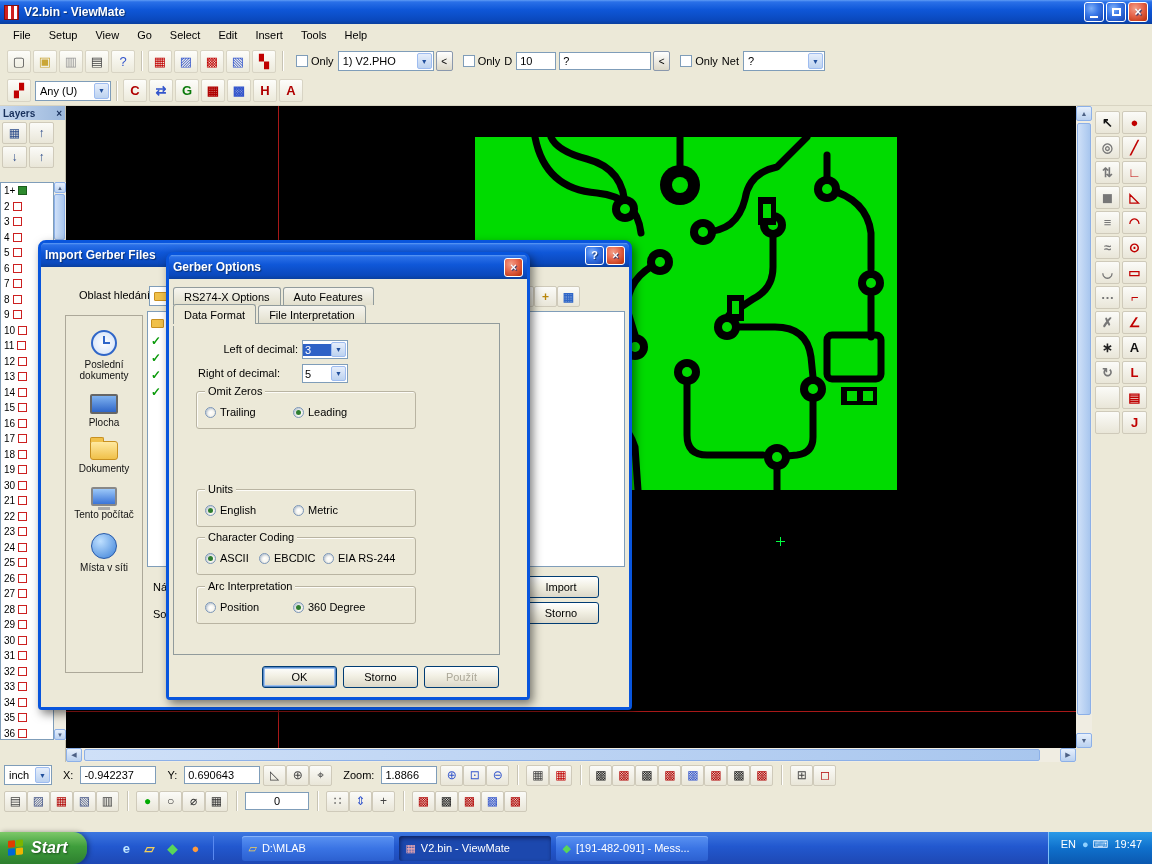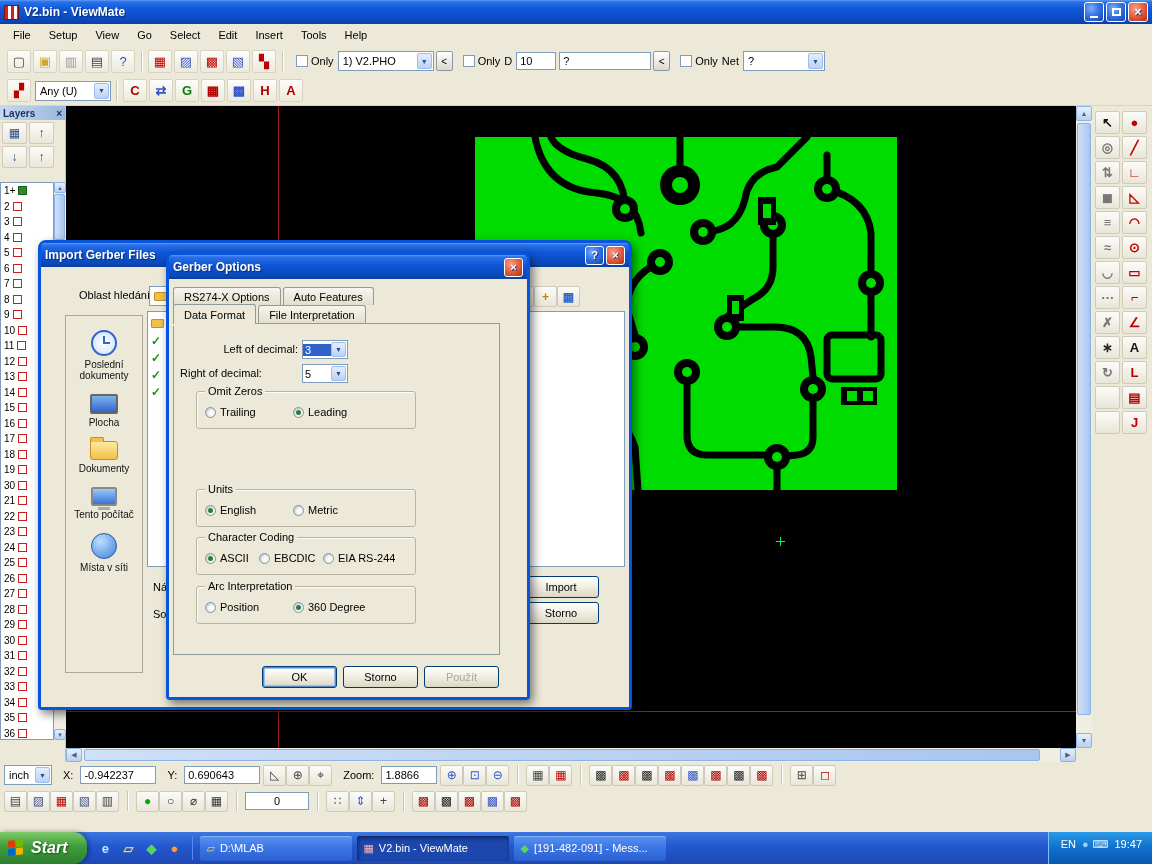--- a/index.html
+++ b/index.html
@@ -96,21 +96,21 @@
     align-items:center; padding-left:4px; gap:3px;}
   .status2 {left:0; top:788px; width:1152px; height:26px; background:#ece9d8; display:flex;
     align-items:center; padding-left:4px; gap:3px;}
   .filler {left:0; top:814px; width:1152px; height:18px; background:#ece9d8;}
   .sbtn {width:23px; height:21px; border:1px solid #cfcaba; border-radius:2px;
     background:linear-gradient(#fbfbf8,#e9e6d8); display:flex; align-items:center;
     justify-content:center; font-size:12px;}
 
   
   .taskbar {left:0; top:832px; width:1152px; height:32px; display:flex; align-items:center;
-    background:linear-gradient(#3d77e0,#2258cf 45%,#1e48b4);}
+    background:linear-gradient(#3d77e0,#2258cf 45%,#1e48b4);gap:21px;}
   .startbtn {height:32px; padding:0 20px 0 8px; border-radius:0 14px 14px 0; display:flex;
     align-items:center; gap:6px; color:#fff; font-weight:bold; font-style:italic; font-size:16px;
     text-shadow:1px 1px 2px #1c4f1c; box-shadow:2px 0 5px rgba(0,0,0,.35);
     background:linear-gradient(#7ec96a,#3f9e3c 45%,#2d7f2e);}
   .flag {width:17px; height:17px; display:grid; grid-template-columns:7px 7px; grid-template-rows:7px 7px;
     gap:1px; transform:skewY(-6deg);}
   .flag i {border-radius:1px; display:block;}
   .qlaunch {display:flex; align-items:center; gap:5px; padding:0 9px; height:24px;
     border-right:1px solid #5a8af0;}
   .qicon {width:18px; height:18px; display:flex; align-items:center; justify-content:center;
@@ -956,21 +956,21 @@
       <div class="tabrow" style="left:4px;top:26px;z-index:3">
         <span class="tab active">Data Format</span>
         <span class="tab">File Interpretation</span>
       </div>
       <div class="tabpanel">
         <span class="abs" style="left:6px;top:19px;width:118px;text-align:right">Left of decimal:</span>
         <span class="dcombo" style="left:128px;top:16px">
           <span class="cval sel">3</span>
           <span class="carr">▼</span>
         </span>
-        <span class="abs" style="left:6px;top:43px;width:118px;text-align:left">Right of decimal:</span>
+        <span class="abs" style="left:6px;top:43px;width:118px;text-align:center">Right of decimal:</span>
         <span class="dcombo" style="left:128px;top:40px">
           <span class="cval">5</span>
           <span class="carr">▼</span>
         </span>
 
         <div class="group" style="top:67px">
           <span class="glegend">Omit Zeros</span>
           <span class="rwrap" style="left:8px">
             <span class="radio"></span>
             <span>Trailing</span>

